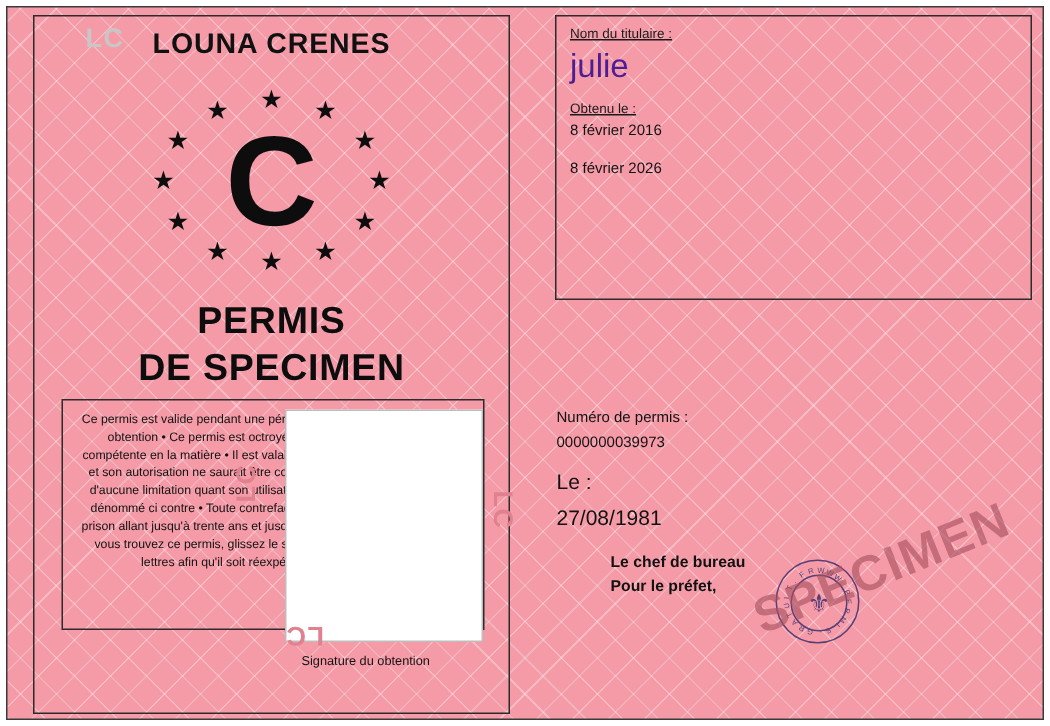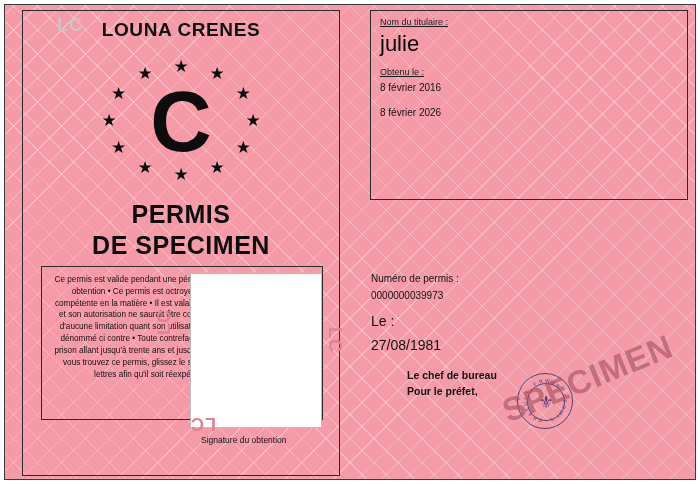--- a/index.html
+++ b/index.html
@@ -153,21 +153,21 @@
     box-sizing: border-box;
     padding: 6px 9px;
   }
   .field-label {
     font-size: 9px;
     color: #1a1a1a;
     text-decoration: underline;
   }
   .field-value-big {
     font-size: 22px;
-    color: #000000;
+    color: #4c1d95;
     margin-top: 4px;
     margin-bottom: 10px;
   }
   .field-value {
     font-size: 10px;
     color: #111;
     margin-top: 5px;
     margin-bottom: 14px;
   }
 

